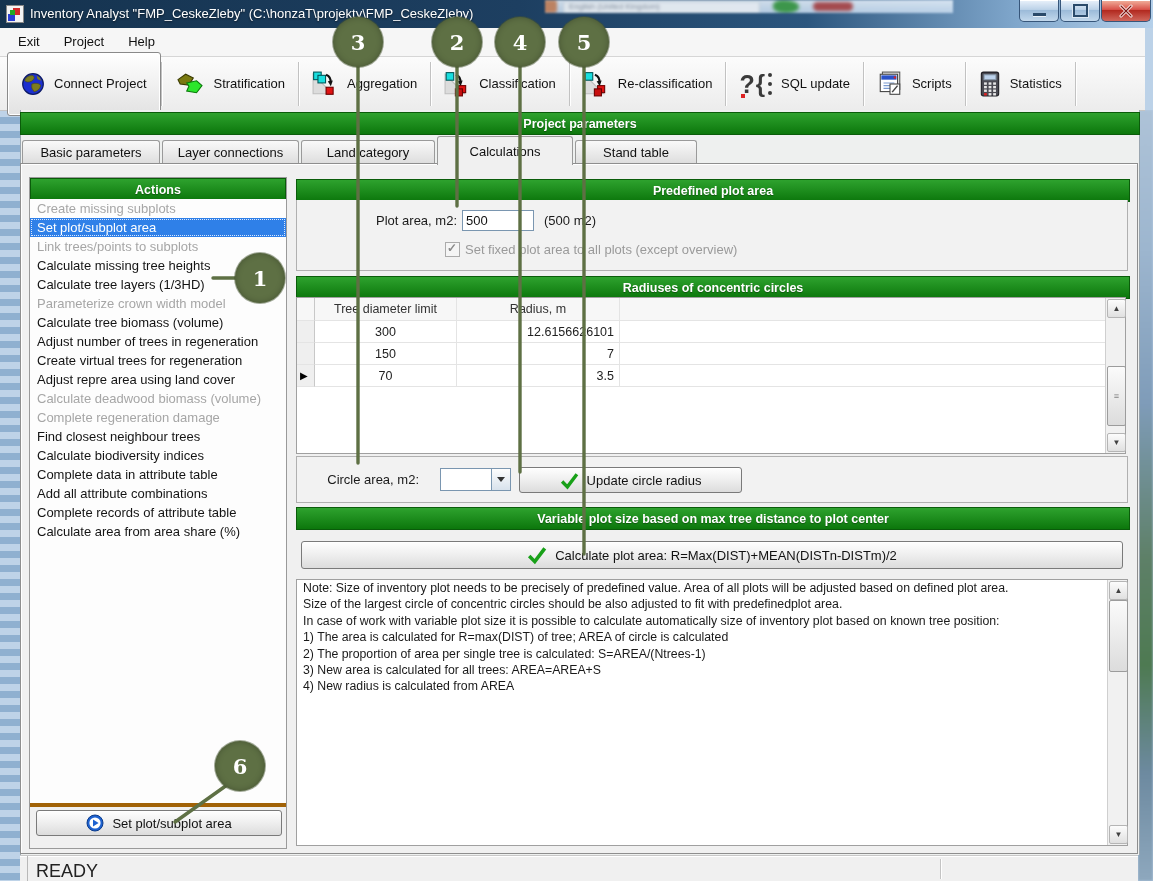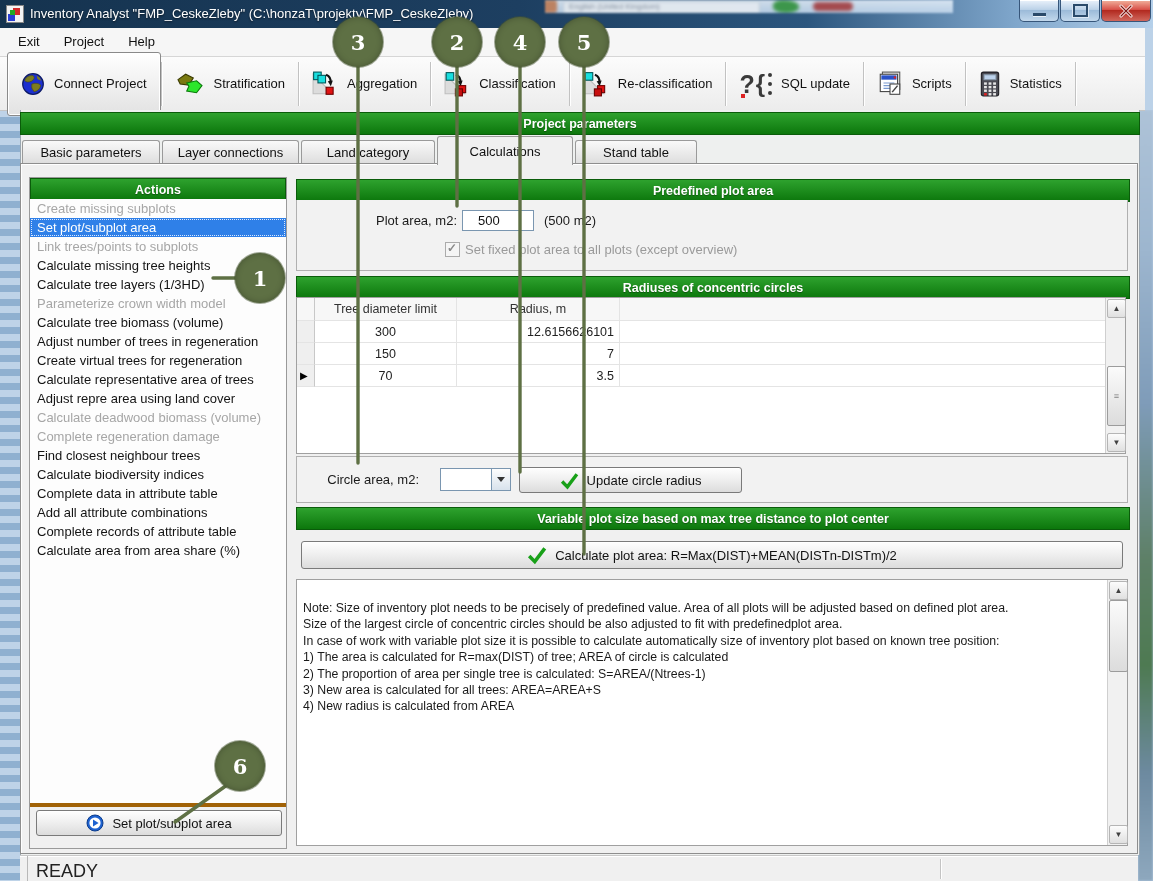--- a/index.html
+++ b/index.html
@@ -94,21 +94,21 @@
     background:linear-gradient(#fefefe,#f0f0f0 45%,#dcdcdc);border:1px solid #7a7a7a;border-radius:3px;
     font-size:13px;color:#111;box-sizing:border-box;box-shadow:inset 0 1px 0 #fff;}
 
   
   .grp-head{position:absolute;height:21px;}
   .grp-body{position:absolute;background:#f2f2f2;border:1px solid #b0b0b0;
     border-top:none;box-sizing:border-box;}
   .lbl{font-size:13px;color:#1a1a1a;white-space:nowrap;text-align:center;}
   .dim{color:#9a9a9a;}
   .tbox{background:#fff;border:1px solid #7a96b0;font-size:13px;color:#111;
-    padding:0 15px;box-sizing:border-box;font-family:"Liberation Sans",sans-serif;}
+    padding:0 3px;box-sizing:border-box;font-family:"Liberation Sans",sans-serif;}
 
   .checkbox{width:13px;height:13px;background:#f5f5f5;border:1px solid #ababab;position:relative;}
   .checkbox .mark{position:absolute;left:1px;top:-2px;font-size:12px;color:#8a8a8a;font-weight:bold;}
 
   
   .rtable{position:absolute;left:275px;top:133px;width:830px;height:157px;background:#fff;
     border:1px solid #a0a0a0;box-sizing:border-box;}
   .rrow{display:flex;height:22px;line-height:22px;font-size:12.5px;color:#222;}
   .rrow.hdr{height:23px;line-height:23px;color:#333;}
   .rc{box-sizing:border-box;border-right:1px solid #e4e4e4;border-bottom:1px solid #e4e4e4;}
@@ -133,21 +133,21 @@
   .combo{position:absolute;display:flex;}
   .combo .field{width:52px;height:23px;background:#fff;border:1px solid #7a96b0;box-sizing:border-box;}
   .combo .dd{width:19px;height:23px;border:1px solid #7a96b0;border-left:none;box-sizing:border-box;
     background:linear-gradient(#fdfdfd,#d8e2ec);display:flex;align-items:center;justify-content:center;}
   .tri-down{width:0;height:0;border-left:4px solid transparent;border-right:4px solid transparent;
     border-top:5px solid #333;}
 
   
   .notebox{position:absolute;left:275px;top:415px;width:832px;height:267px;background:#fff;
     border:1px solid #a0a0a0;box-sizing:border-box;}
-  .notetext{position:absolute;left:0;top:0;right:21px;bottom:0;padding:20px 6px;overflow:hidden;}
+  .notetext{position:absolute;left:0;top:0;right:21px;bottom:0;padding:0 6px;overflow:hidden;}
   .nline{font-size:12.3px;line-height:16.4px;color:#1a1a1a;white-space:nowrap;}
 
   
   .statusbar{left:20px;top:855px;width:1118px;height:26px;background:#f0f0f0;
     border-top:1px solid #c8c8c8;box-shadow:inset 0 1px 0 #fff;}
   .status-text{position:absolute;left:16px;top:5px;font-size:18px;color:#222;}
   .status-div{position:absolute;left:920px;top:3px;width:1px;height:20px;background:#c4c4c4;
     box-shadow:1px 0 0 #fff;}
   .status-div0{position:absolute;left:7px;top:0px;width:1px;height:26px;background:#b8b8b8;}
 
@@ -328,21 +328,20 @@
       <div class="actions-list">
         <div class="act disabled">Create missing subplots</div>
         <div class="act selected">Set plot/subplot area</div>
         <div class="act disabled">Link trees/points to subplots</div>
         <div class="act">Calculate missing tree heights</div>
         <div class="act">Calculate tree layers (1/3HD)</div>
         <div class="act disabled">Parameterize crown width model</div>
         <div class="act">Calculate tree biomass (volume)</div>
         <div class="act">Adjust number of trees in regeneration</div>
         <div class="act">Create virtual trees for regeneration</div>
-        <div class="act">Calculate representative area of trees</div>
         <div class="act">Adjust repre area using land cover</div>
         <div class="act disabled">Calculate deadwood biomass (volume)</div>
         <div class="act disabled">Complete regeneration damage</div>
         <div class="act">Find closest neighbour trees</div>
         <div class="act">Calculate biodiversity indices</div>
         <div class="act">Complete data in attribute table</div>
         <div class="act">Add all attribute combinations</div>
         <div class="act">Complete records of attribute table</div>
         <div class="act">Calculate area from area share (%)</div>
       </div>

